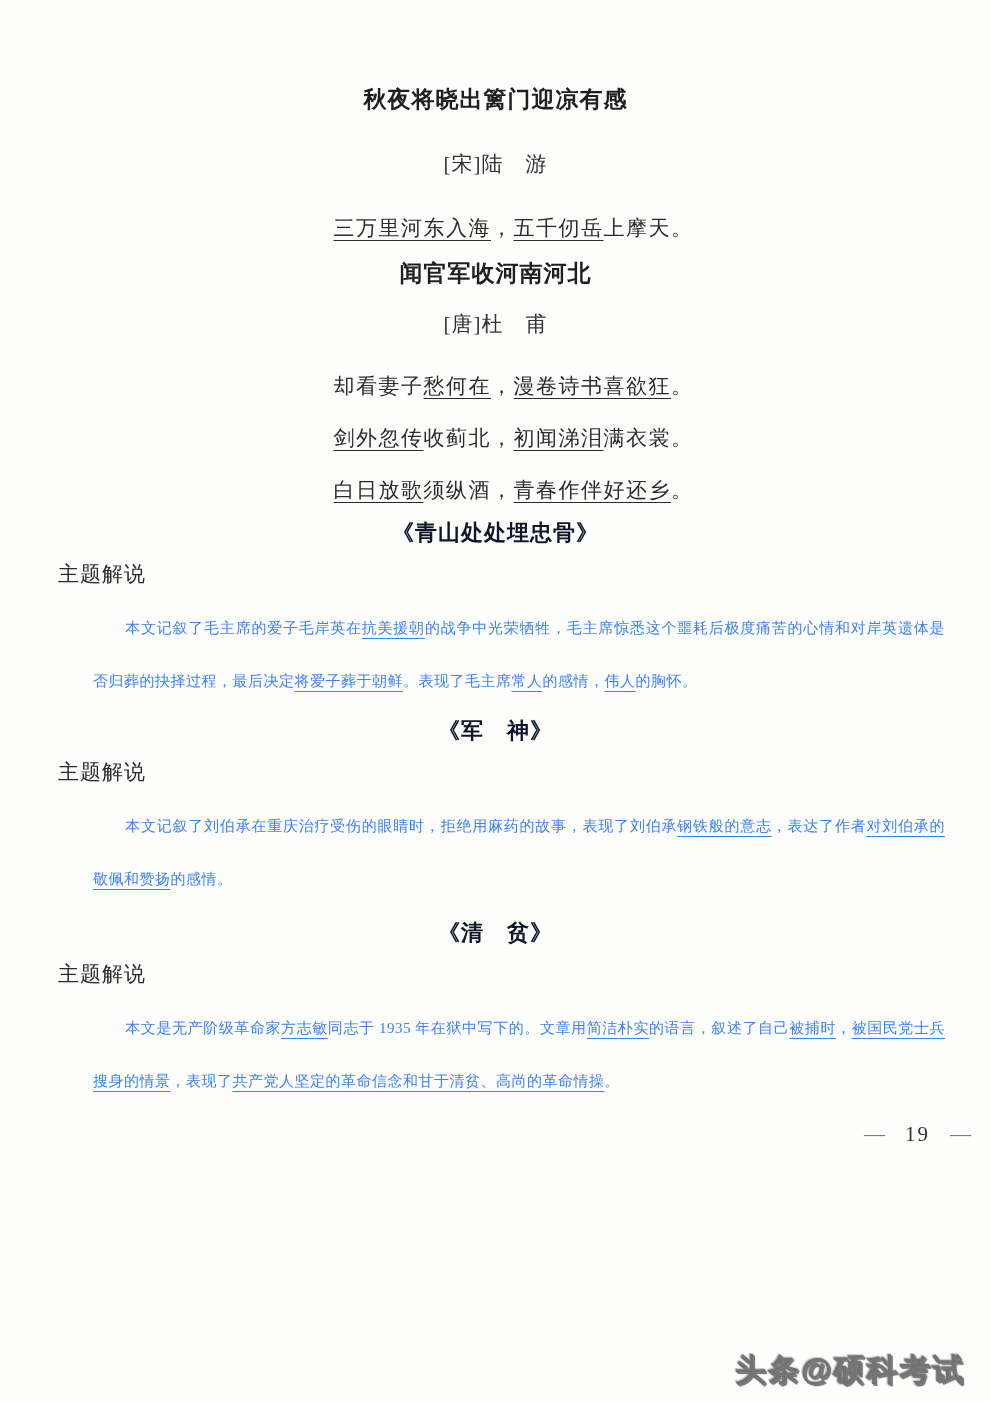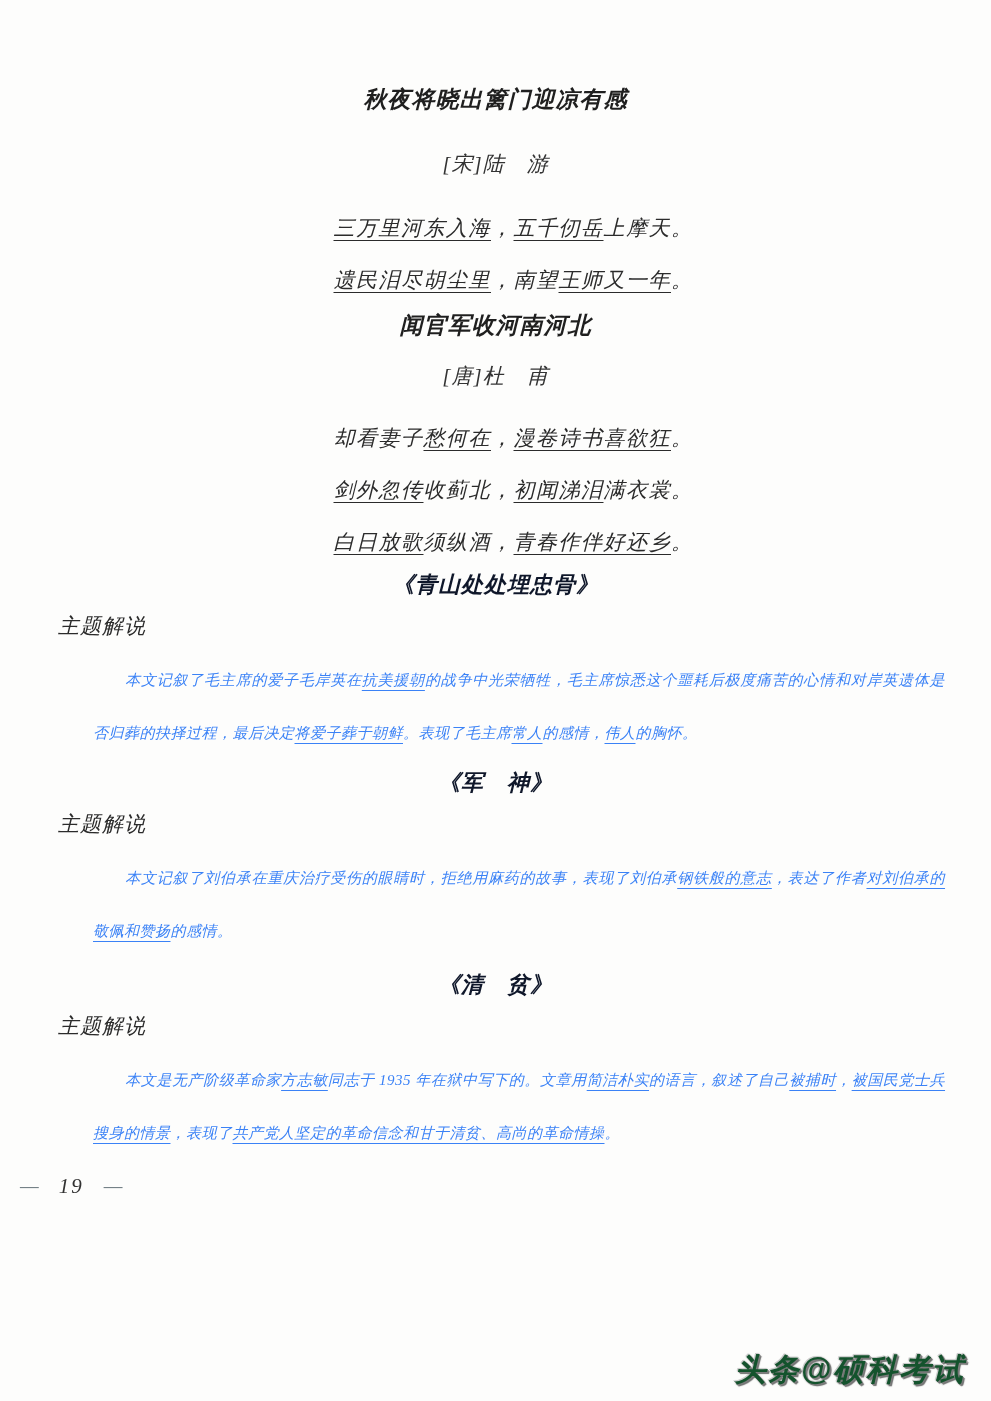--- a/index.html
+++ b/index.html
@@ -6,21 +6,20 @@
   html, body { background: #e9e9e9; }
   .page {
     position: relative;
     width: 991px;
     height: 1401px;
     margin: 0 auto;
     background: #fdfdfc;
     color: #2b2b2b;
     font-family: "Liberation Serif", "DejaVu Serif", serif;
     overflow: hidden;
-    font-style: italic;
   }
   .content { padding-top: 86px; }
 
   .poem-title {
     text-align: center;
     font-family: "Liberation Sans", "DejaVu Sans", sans-serif;
     font-weight: bold;
     font-size: 23px;
     color: #1f1f1f;
     letter-spacing: 1px;
@@ -82,55 +81,54 @@
   .mt-author2 { margin-top: 26px; }
   .mt-poem2   { margin-top: 24px; }
   .mt-s1      { margin-top: 4px; }
   .mt-head    { margin-top: 16px; }
   .mt-para    { margin-top: 16px; }
   .mt-s2      { margin-top: 10px; }
   .mt-s3      { margin-top: 14px; }
 
   .footer {
     margin-top: 14px;
-    text-align: left;
+    text-align: right;
     font-size: 21px;
     line-height: 24px;
     color: #3a3a3a;
   }
   .footer .dash { color: #6d7a80; margin: 0 20px; }
   .footer .num  { color: #333; letter-spacing: 2px; }
 
   .watermark {
     position: absolute;
     right: 26px;
     bottom: 10px;
     font-family: "Liberation Sans", "DejaVu Sans", sans-serif;
     font-weight: bold;
     font-size: 31px;
     letter-spacing: 2px;
-    color: #14532d;
+    color: #737373;
     text-shadow:
       1px 1px 0 #7d7d7d,
       2px 2px 1px #6f6f6f,
       -1px -1px 0 #c9c9c9,
       0 0 2px #9a9a9a;
   }
 </style>
 </head>
 <body>
 
 <div class="page">
   <div class="content">
 
     <div class="poem-title">秋夜将晓出篱门迎凉有感</div>
     <div class="poem-author mt-author1">[宋]陆　游</div>
     <div class="poem-body mt-poem1">
       <div class="poem-line"><span class="u">三万里河东入海</span><span>，</span><span class="u">五千仞岳</span><span>上摩天。</span></div>
-      <div class="poem-line"><span class="u">遗民泪尽胡尘里</span><span>，南望</span><span class="u">王师又一年</span><span>。</span></div>
     </div>
 
     <div class="poem-title mt-title2">闻官军收河南河北</div>
     <div class="poem-author mt-author2">[唐]杜　甫</div>
     <div class="poem-body mt-poem2">
       <div class="poem-line"><span>却看妻子</span><span class="u">愁何在</span><span>，</span><span class="u">漫卷诗书喜欲狂</span><span>。</span></div>
       <div class="poem-line"><span class="u">剑外忽传</span><span>收蓟北，</span><span class="u">初闻涕泪</span><span>满衣裳。</span></div>
       <div class="poem-line"><span class="u">白日放歌</span><span>须纵酒，</span><span class="u">青春作伴好还乡</span><span>。</span></div>
     </div>
 

